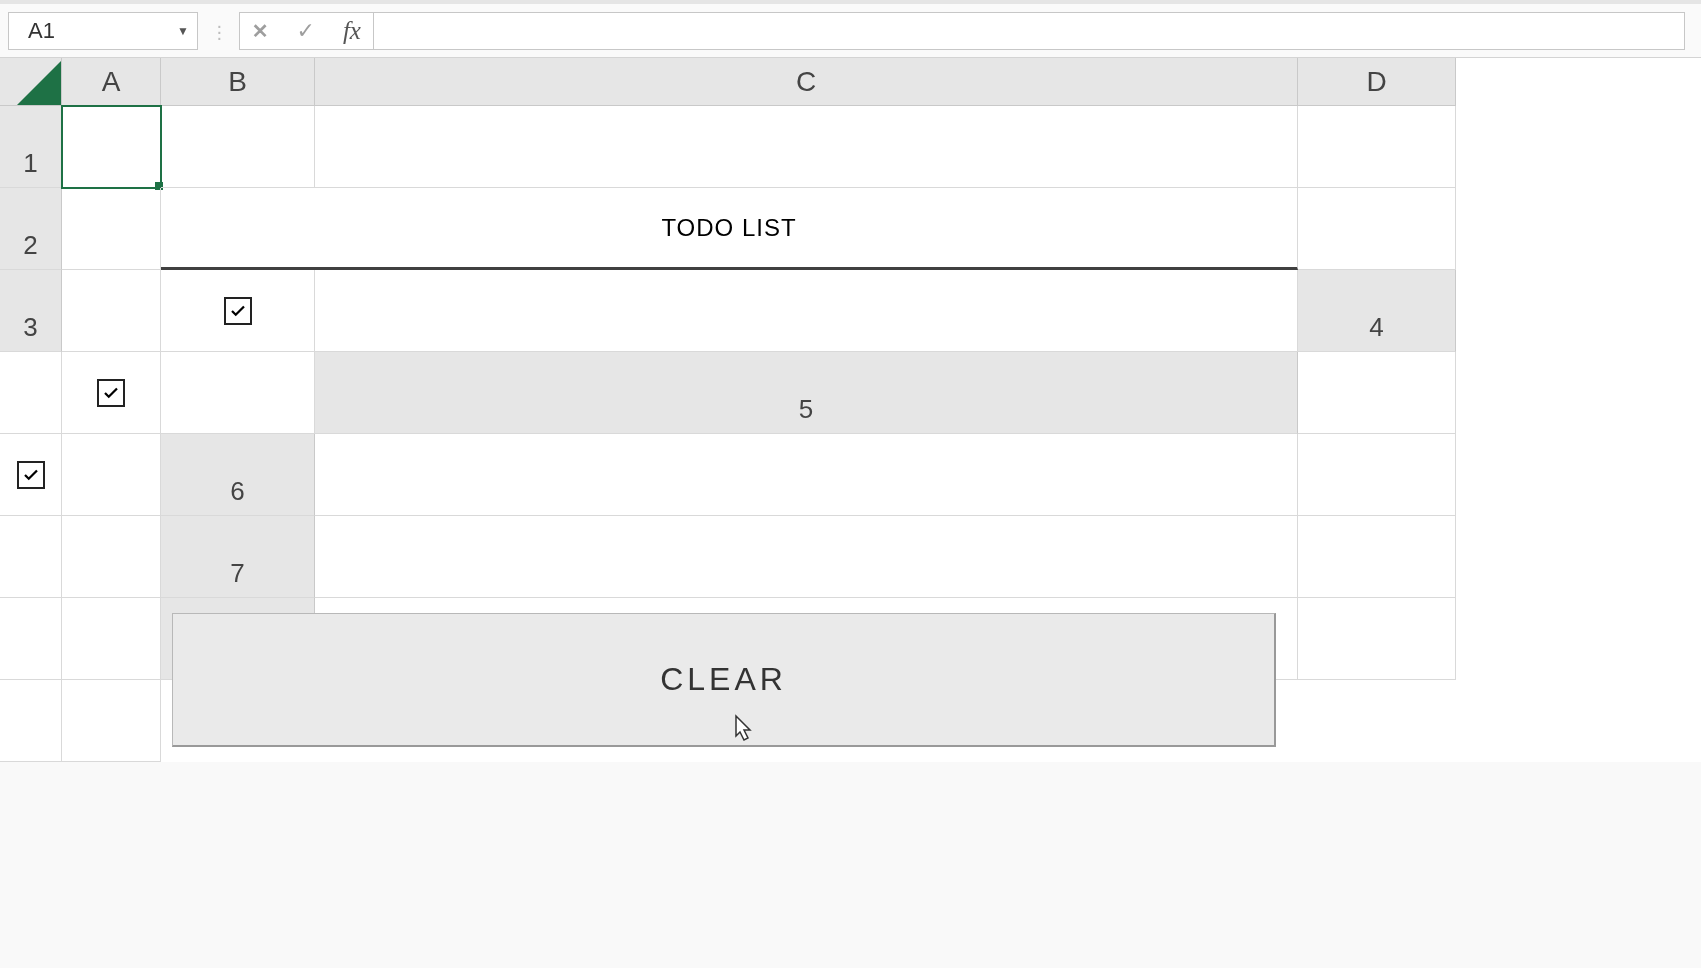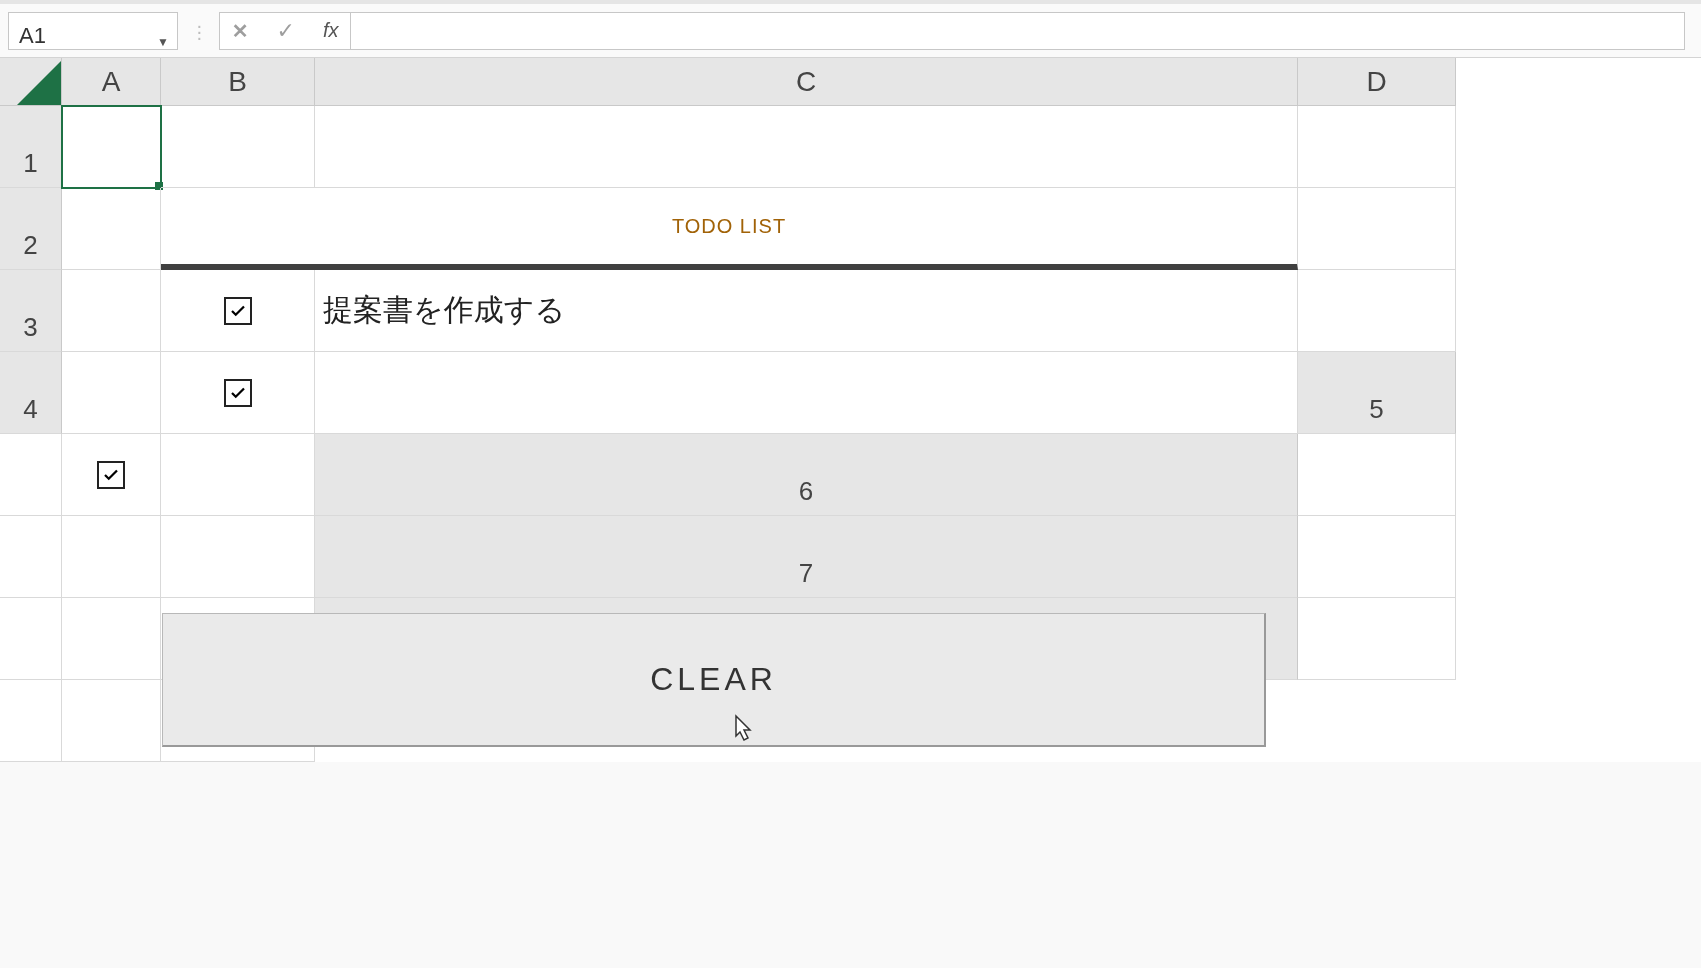--- a/index.html
+++ b/index.html
@@ -14,26 +14,26 @@
       display: flex;
       align-items: center;
       height: 58px;
       background: #fafafa;
       border-top: 4px solid #e5e5e5;
       border-bottom: 1px solid #d4d4d4;
       padding: 0 8px;
     }
     .name-box {
       display: flex;
-      align-items: flex-end;
-      width: 170px;
+      align-items: center;
+      width: 190px;
       height: 38px;
       background: #fff;
       border: 1px solid #c7c7c7;
-      padding: 0 8px 0 10px;
+      padding: 0 8px 0 19px;
       font-size: 22px;
       color: #333;
     }
     .name-box .dropdown-icon {
       margin-left: auto;
       color: #555;
       font-size: 12px;
     }
     .vertical-dots {
       margin: 0 18px;
@@ -48,21 +48,21 @@
       display: flex;
       align-items: center;
       height: 38px;
       background: #fff;
       border: 1px solid #c7c7c7;
       padding: 0 12px;
       gap: 28px;
     }
     .cancel-icon { color: #9e9e9e; font-size: 20px; font-weight: bold; }
     .confirm-icon { color: #9e9e9e; font-size: 22px; }
-    .fx-icon { font-style: italic; color: #555; font-size: 20px; font-family: Liberation Sans, sans-serif; }
+    .fx-icon { font-style: italic; color: #555; font-size: 25px; font-family: Liberation Serif, serif; }
     .formula-input {
       flex: 1;
       height: 38px;
       background: #fff;
       border: 1px solid #c7c7c7;
       border-left: none;
       padding: 0 10px;
       font-size: 20px;
       color: #333;
       margin-right: 8px;
@@ -130,26 +130,26 @@
       position: absolute;
       right: -3px; bottom: -3px;
       width: 8px; height: 8px;
       background: #1e7145;
     }
 
     
     .todo-title-cell {
       grid-column: 3 / span 2;
       border-right: 1px solid #d9d9d9;
-      border-bottom: 6px solid #404040;
-      display: flex;
-      align-items: center;
-      justify-content: center;
-      font-size: 20px;
-      color: #a16207;
+      border-bottom: 3px solid #404040;
+      display: flex;
+      align-items: center;
+      justify-content: center;
+      font-size: 24px;
+      color: #000000;
       letter-spacing: 1px;
     }
 
     
     .checkbox-cell {
       display: flex;
       align-items: center;
       justify-content: center;
       border-right: 1px solid #d9d9d9;
       border-bottom: 1px solid #d9d9d9;
@@ -171,21 +171,21 @@
       display: flex;
       align-items: center;
       padding-left: 8px;
       font-size: 30px;
       color: #222;
     }
 
     
     .clear-button {
       position: absolute;
-      left: 162px;
+      left: 172px;
       top: 555px;
       width: 1104px;
       height: 134px;
       background: #eaeaea;
       border: 1px solid #b8b8b8;
       border-right: 2px solid #999;
       border-bottom: 2px solid #999;
       display: flex;
       align-items: center;
       justify-content: center;
@@ -247,23 +247,20 @@
 
   <div class="row-header">3</div>
   <div class="cell"></div>
   <div class="checkbox-cell">
     <div class="checkbox-box">
       <svg viewBox="0 0 24 24">
             <path d="M4 12 L9 17 L20 6" stroke="#000" stroke-width="3" fill="none"></path>
           </svg>
     </div>
   </div>
-  <div class="task-cell">
-        <span>提案書を作成する</span>
-      </div>
   <div class="cell"></div>
 
   <div class="row-header">4</div>
   <div class="cell"></div>
   <div class="checkbox-cell">
     <div class="checkbox-box">
       <svg viewBox="0 0 24 24">
             <path d="M4 12 L9 17 L20 6" stroke="#000" stroke-width="3" fill="none"></path>
           </svg>
     </div>

